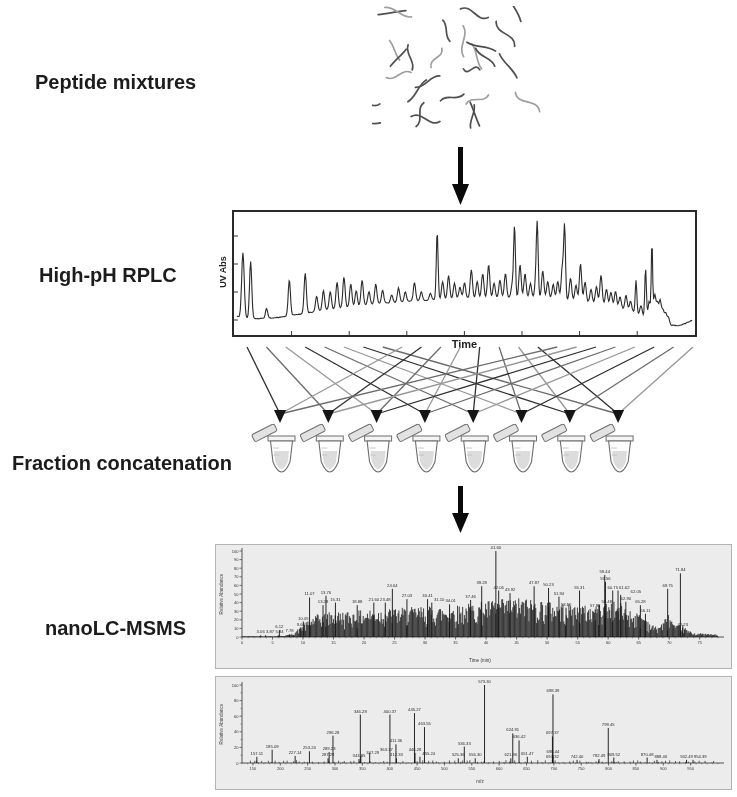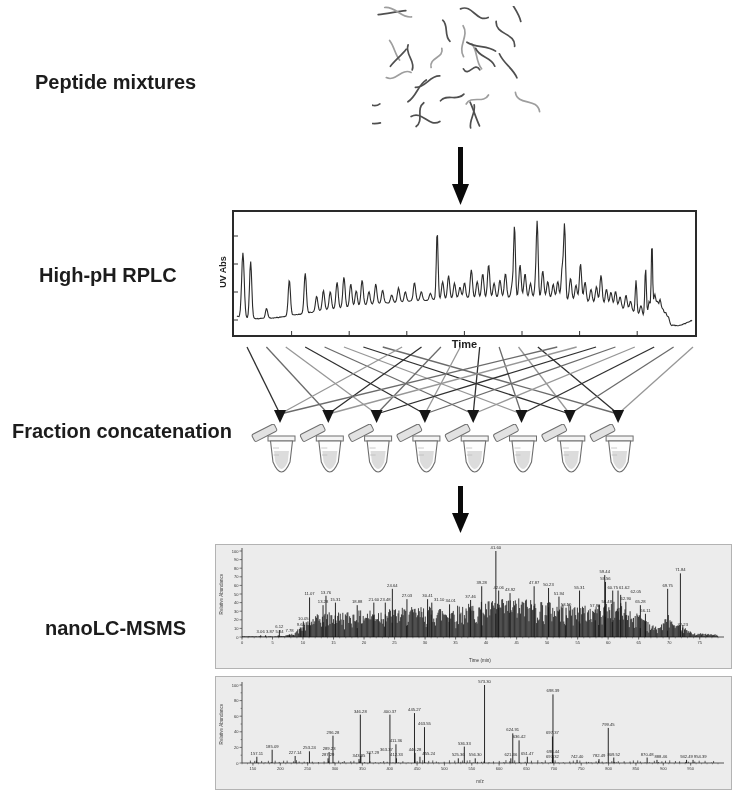--- a/index.html
+++ b/index.html
@@ -1,21 +1,21 @@
 <!DOCTYPE html>
 <html><head>
 <meta charset="utf-8">
 <style>
   html,body{margin:0;padding:0;background:#fff;}
   #figure{position:relative;width:737px;height:797px;background:#fff;overflow:hidden;
           font-family:"Liberation Sans",sans-serif;}
   .step-label{position:absolute;font-weight:bold;font-size:20px;color:#1c1c1c;white-space:nowrap;}
   #lbl-peptide{left:35px;top:71px;}
   #lbl-rplc{left:39px;top:264px;}
-  #lbl-fraction{left:12px;top:420px;}
+  #lbl-fraction{left:12px;top:452px;}
   #lbl-nano{left:45px;top:617px;}
   #peptide-squiggles{position:absolute;left:372px;top:6px;}
   .down-arrow{position:absolute;fill:#0a0a0a;}
   #arrow1{left:452px;top:147px;}
   #arrow2{left:452px;top:486px;}
   #rplc-panel{position:absolute;left:232px;top:210px;width:465px;height:127px;
               border:2px solid #2a2a2a;background:#fff;box-sizing:border-box;}
   #rplc-ylabel{position:absolute;left:194px;top:266px;width:60px;height:12px;text-align:center;
                font-size:9px;font-weight:bold;color:#222;transform:rotate(-90deg);}
   #rplc-xlabel{position:absolute;left:232px;top:338px;width:465px;text-align:center;

